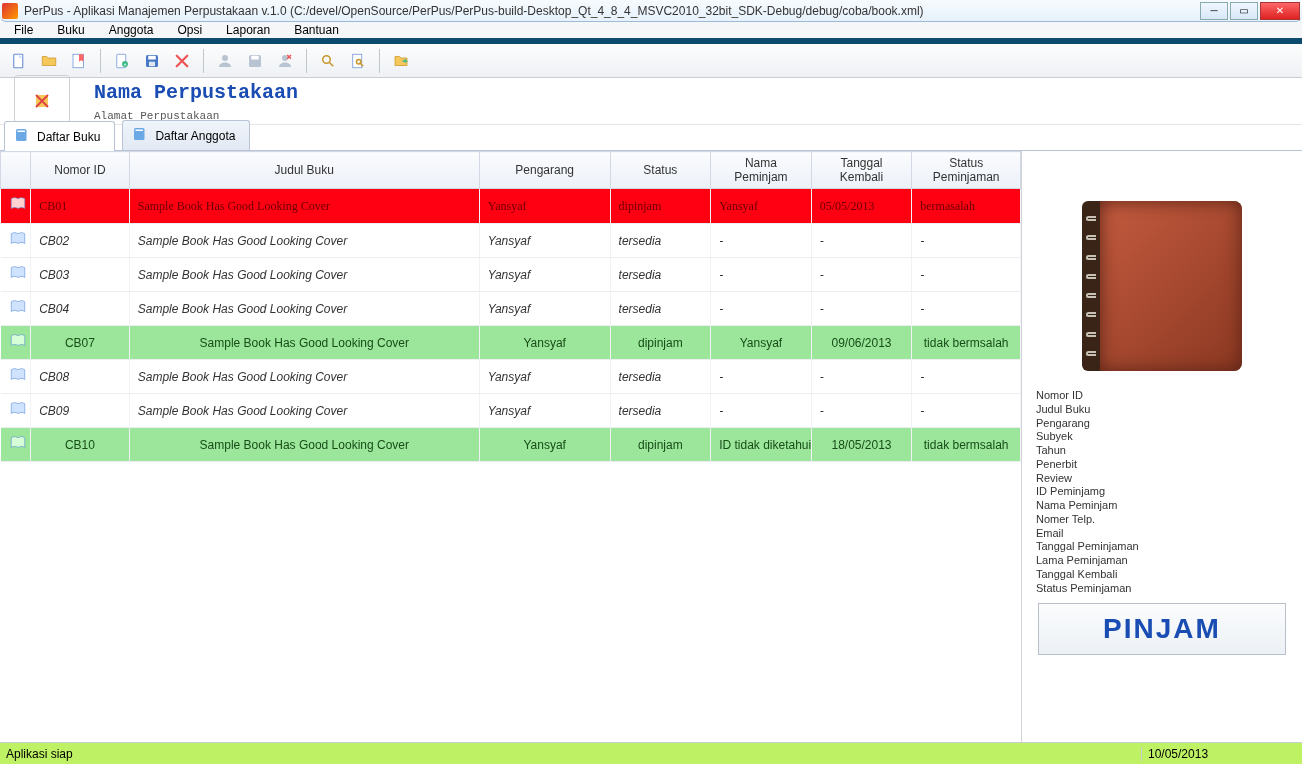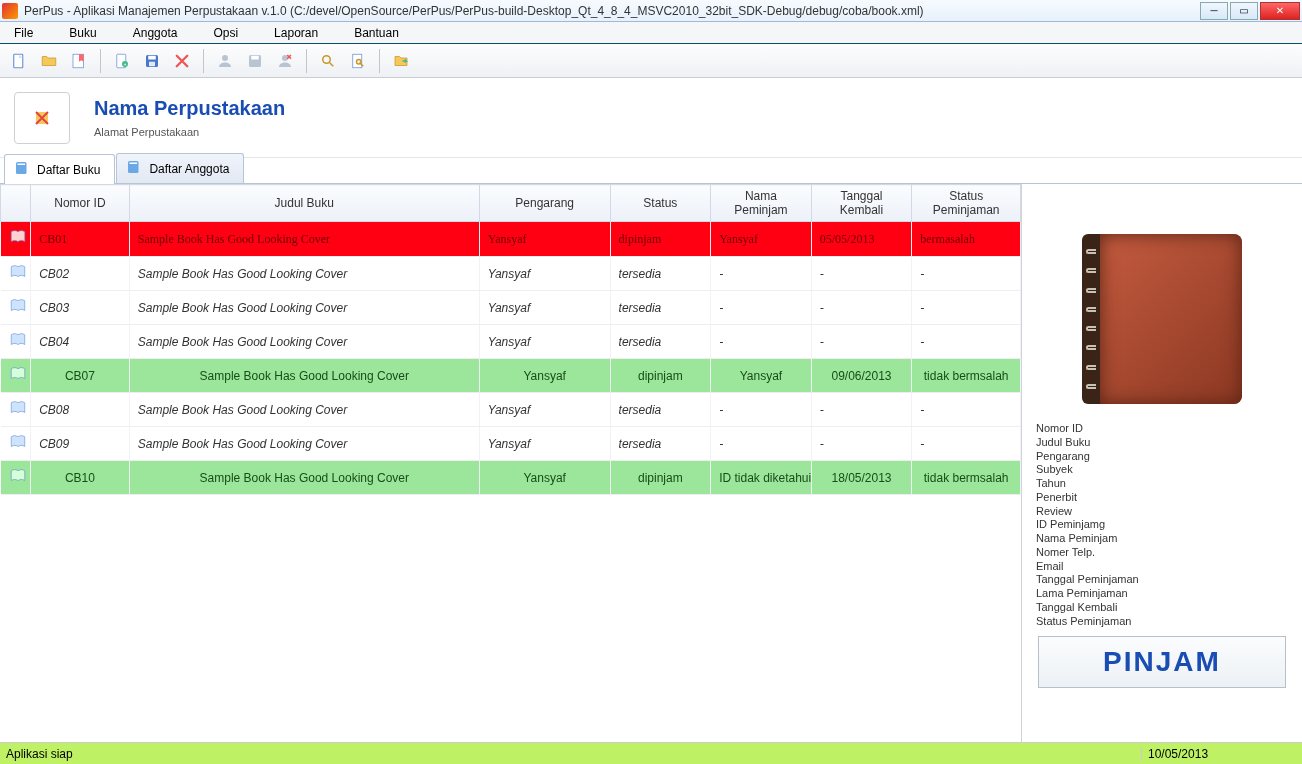--- a/index.html
+++ b/index.html
@@ -1,33 +1,33 @@
 <!DOCTYPE html>
 <html><head>
 <meta charset="utf-8">
 <style>
 * { box-sizing: border-box; margin: 0; padding: 0; }
 body { font-family: "Segoe UI", Tahoma, sans-serif; font-size: 12px; background: #fff; color: #000; width: 1302px; height: 764px; overflow: hidden; display: flex; flex-direction: column; }
-.titlebar { height: 22px; background: linear-gradient(#f7fbff,#e6f1fb); border-bottom: 1px solid #a0b8d8; display: flex; align-items: center; padding: 0 2px; position: relative; }
+.titlebar { height: 22px; background: linear-gradient(#f7fbff,#e6f1fb); border-bottom: 1px solid #a0b8d8; display: flex; align-items: center; padding: 0 2px; position: relative; border-radius: 6px; }
 .titlebar .app-icon { width: 16px; height: 16px; background: linear-gradient(135deg,#d33,#f90); border-radius: 2px; margin-right: 6px; }
 .titlebar .title-text { flex: 1; color: #333; font-size: 12px; white-space: nowrap; overflow: hidden; }
 .win-btns { display: flex; gap: 2px; }
 .win-btn { width: 28px; height: 18px; border: 1px solid #8aa; background: linear-gradient(#f0f6ff,#d8e8f8); display: flex; align-items: center; justify-content: center; font-size: 10px; cursor: pointer; }
 .win-btn.close { background: linear-gradient(#f66,#d22); border-color: #a33; color: #fff; width: 40px; }
-.menubar { height: 22px; background: #f5f6f7; border-bottom: 1px solid #0c4a6e; display: flex; align-items: center; padding: 0 4px; gap: 16px; }
+.menubar { height: 22px; background: #f5f6f7; border-bottom: 6px solid #0c4a6e; display: flex; align-items: center; padding: 0 4px; gap: 4px; }
 .menu-item { padding: 2px 10px; cursor: pointer; }
 .toolbar { height: 34px; background: linear-gradient(#fdfdfd,#eef1f5); border-bottom: 1px solid #c8cdd4; display: flex; align-items: center; padding: 0 6px; gap: 4px; }
 .tb-btn { width: 26px; height: 26px; display: flex; align-items: center; justify-content: center; cursor: pointer; border: 1px solid transparent; }
 .tb-sep { width: 1px; height: 24px; background: #c0c6cc; margin: 0 4px; }
-.header-band { height: 80px; padding: 8px 14px; display: flex; align-items: center; gap: 24px; border-bottom: 1px solid #e6e6e6; }
+.header-band { height: 47px; padding: 8px 14px; display: flex; align-items: center; gap: 24px; border-bottom: 1px solid #e6e6e6; font-family: Liberation Mono, monospace; }
 .header-logo { width: 56px; height: 52px; border: 1px solid #d0d0d0; border-radius: 4px; display: flex; align-items: center; justify-content: center; }
 .header-title { font-size: 20px; font-weight: bold; color: #1a4db3; }
 .header-sub { font-size: 11px; color: #555; margin-top: 6px; }
 .tabbar { height: 26px; display: flex; align-items: flex-end; padding-left: 4px; border-bottom: 1px solid #b8c4d6; }
-.tab { display: flex; align-items: center; gap: 6px; padding: 4px 14px 4px 8px; border: 1px solid #b8c4d6; border-bottom: none; background: linear-gradient(#f0f4fb,#e2e9f3); border-radius: 3px 3px 0 0; cursor: pointer; font-size: 12px; margin-right: 1px; }
+.tab { display: flex; align-items: center; gap: 6px; padding: 4px 14px 4px 8px; border: 1px solid #b8c4d6; border-bottom: none; background: linear-gradient(#f0f4fb,#e2e9f3); border-radius: 3px 3px 0 0; cursor: pointer; font-size: 12px; margin-right: 7px; }
 .tab.active { background: #fff; position: relative; top: 1px; }
 .content { flex: 1; display: flex; min-height: 0; }
 .left { flex: 1; display: flex; flex-direction: column; border-right: 1px solid #d0d4da; min-width: 0; }
 .grid { flex: 1; overflow: auto; }
 table { width: 100%; border-collapse: collapse; table-layout: fixed; }
 th { background: linear-gradient(#fbfcfe,#ecf1f8); border: 1px solid #d2d9e4; font-weight: normal; text-align: center; padding: 4px 6px; font-size: 12px; color: #333; }
 td { border-bottom: 1px solid #eceef2; border-right: 1px solid #f0f2f6; padding: 6px 8px; font-size: 12px; color: #333; white-space: nowrap; overflow: hidden; }
 tr.normal { background: #fff; font-style: italic; }
 tr.red { background: #ff0013; }
 tr.red td { color: #6a0000; font-family: Liberation Serif, serif; }

